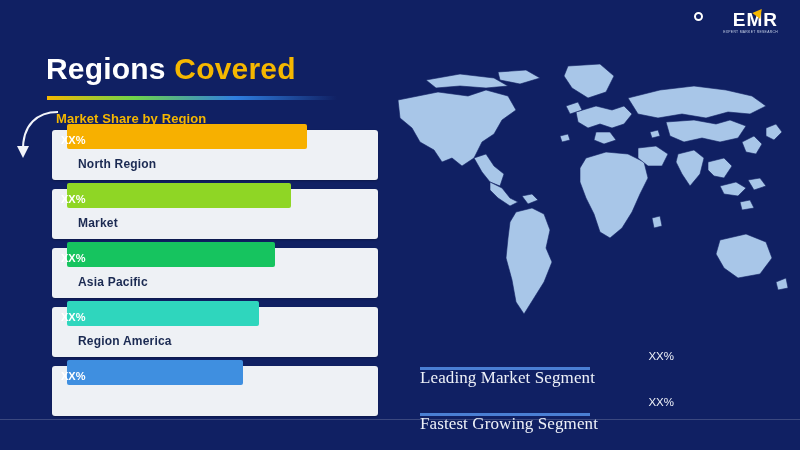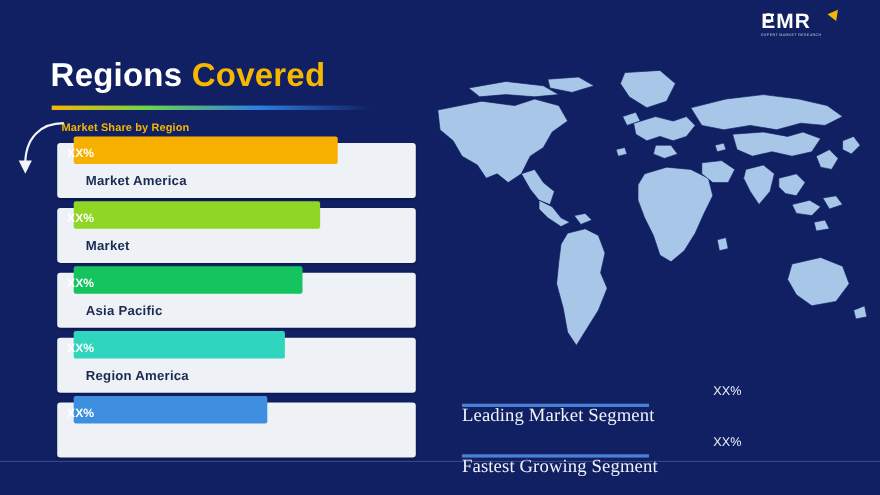--- a/index.html
+++ b/index.html
@@ -54,21 +54,21 @@
     background: linear-gradient(to right, #f5b700 0%, #6fd44a 30%, #2f7ee0 65%, #102063 100%);
   }
 
   
   .logo {
     position: absolute;
     right: 22px;
     top: 10px;
     width: 86px;
     height: 34px;
-    text-align: left;
+    text-align: right;
   }
   .logo-text {
     font-size: 19px;
     font-weight: bold;
     color: #ffffff;
     letter-spacing: 1px;
     line-height: 19px;
   }
   .logo-sub {
     font-size: 3.4px;
@@ -97,21 +97,21 @@
     border-right: 5px solid transparent;
     border-bottom: 9px solid #f5b700;
     transform: rotate(38deg);
   }
 
   
   .panel-label {
     position: absolute;
     left: 56px;
     top: 111px;
-    font-size: 10px;
+    font-size: 13px;
     font-weight: bold;
     color: #f5b700;
     letter-spacing: 0.1px;
   }
   .curve-arrow {
     position: absolute;
     left: 12px;
     top: 106px;
     width: 52px;
     height: 60px;
@@ -236,21 +236,21 @@
   <div class="panel-label">Market Share by Region</div>
   <svg class="curve-arrow" viewBox="0 0 52 60">
     <path d="M46 6 C 26 6, 10 18, 11 46" stroke="#f2f4fa" stroke-width="2" fill="none"></path>
     <path d="M11 52 L 5 40 L 17 40 Z" fill="#f2f4fa"></path>
   </svg>
 
   <div class="bars">
     <div class="bar-row">
       <div class="bar-fill" style="width:240px;background:#f7b000;"></div>
       <div class="bar-pct">XX%</div>
-      <div class="bar-name">Market America</div>
+      <div class="bar-name">North Region</div>
     </div>
     <div class="bar-row">
       <div class="bar-fill" style="width:224px;background:#8fd625;"></div>
       <div class="bar-pct">XX%</div>
       <div class="bar-name">Market</div>
     </div>
     <div class="bar-row">
       <div class="bar-fill" style="width:208px;background:#16c45f;"></div>
       <div class="bar-pct">XX%</div>
       <div class="bar-name">Asia Pacific</div>

